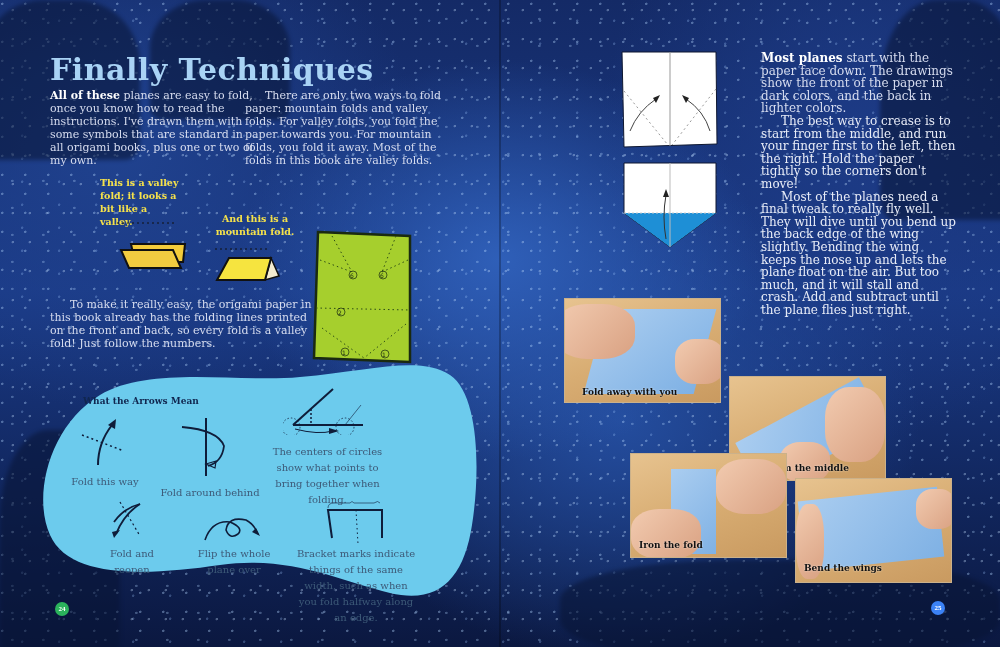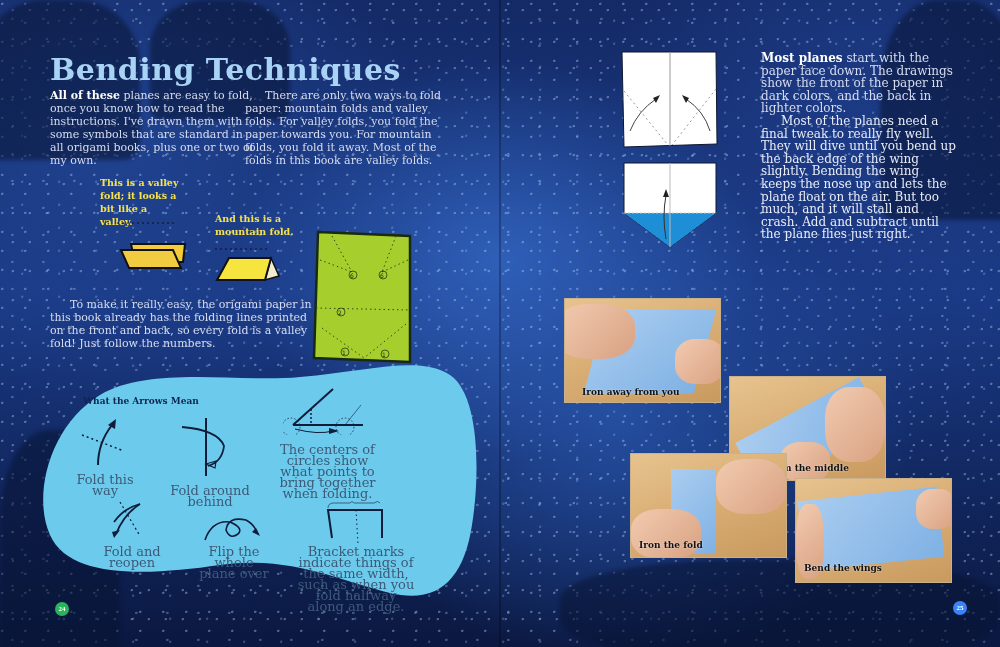--- a/index.html
+++ b/index.html
@@ -26,21 +26,21 @@
   .title{position:absolute;left:50px;top:52px;font-family:"DejaVu Serif",serif;font-weight:bold;
     font-size:30px;color:#a9d3f5;letter-spacing:.5px;margin:0;}
   .para{position:absolute;color:#d6dcef;font-size:11px;line-height:13px;margin:0;}
   .para b{color:#fff;}
   .indent{text-indent:20px;display:block;}
 
   .yellow-note{position:absolute;color:#f6e24a;font-weight:bold;font-size:9.5px;line-height:13px;}
 
   .blob{position:absolute;left:40px;top:355px;width:440px;height:245px;}
   .arrows-heading{position:absolute;left:83px;top:396px;font-weight:bold;font-size:9px;color:#10264f;}
-  .cap{position:absolute;color:#3d5a78;font-size:13px;line-height:11px;text-align:center;}
+  .cap{position:absolute;color:#3d5a78;font-size:10px;line-height:16px;text-align:center;}
 
   .page-num{position:absolute;width:14px;height:14px;border-radius:50%;color:#fff;
     font-family:Liberation Serif, serif;font-size:7px;font-weight:bold;display:flex;align-items:center;justify-content:center;}
 
   .photo{position:absolute;border:1px solid #cbb18a;overflow:hidden;
     background:linear-gradient(160deg,#e7c38f 0%,#d8ad73 50%,#c99a60 100%);}
   .photo .caption{position:absolute;font-weight:bold;font-size:9px;color:#111;white-space:nowrap;
     text-shadow:0 0 2px rgba(255,255,255,.7);}
   .paper{position:absolute;background:linear-gradient(135deg,#aacdf0,#7fb1e4);}
   .hand{position:absolute;background:linear-gradient(135deg,#f2cbb0,#d9a182);border-radius:40%;}
@@ -49,32 +49,32 @@
 <body>
 
 <div class="stars"></div>
 <div class="tree" style="left:-20px;top:0;width:160px;height:160px;"></div>
 <div class="tree" style="left:150px;top:0;width:140px;height:120px;"></div>
 <div class="tree" style="left:880px;top:0;width:140px;height:220px;"></div>
 <div class="tree" style="left:0;top:430px;width:120px;height:230px;"></div>
 <div class="tree" style="left:560px;top:560px;width:440px;height:100px;border-radius:40%;"></div>
 <div class="spine"></div>
 
-<h1 class="title">Bending Techniques</h1>
+<h1 class="title">Finally Techniques</h1>
 
 <p class="para" style="left:50px;top:89px;width:205px;">
   <b>All of these</b><span> planes are easy to fold, once you know how to read the instructions. I've drawn them with some symbols that are standard in all origami books, plus one or two of my own.</span>
 </p>
 
 <p class="para" style="left:245px;top:89px;width:210px;">
   <span class="indent">There are only two ways to fold paper: mountain folds and valley folds. For valley folds, you fold the paper towards you. For mountain folds, you fold it away. Most of the folds in this book are valley folds.</span>
 </p>
 
 <div class="yellow-note" style="left:100px;top:176px;width:80px;">This is a valley fold; it looks a bit like a valley.</div>
-<div class="yellow-note" style="left:215px;top:212px;width:80px;">And this is a mountain fold.</div>
+<div class="yellow-note" style="left:215px;top:212px;width:80px;text-align:center;">And this is a mountain fold.</div>
 
 <svg style="position:absolute;left:115px;top:220px;" width="80" height="50">
   <line x1="2" y1="3" x2="60" y2="3" stroke="#111" stroke-dasharray="2,3" stroke-width="1.2"></line>
   <polygon points="16,24 70,24 68,42 20,42" fill="#f4cc3b" stroke="#111" stroke-width="2"></polygon>
   <polygon points="6,30 58,30 66,48 14,48" fill="#f2cc40" stroke="#111" stroke-width="2"></polygon>
 </svg>
 <svg style="position:absolute;left:213px;top:246px;" width="90" height="40">
   <line x1="2" y1="3" x2="55" y2="3" stroke="#111" stroke-dasharray="2,3" stroke-width="1.2"></line>
   <polygon points="58,12 66,30 52,34" fill="#f4ecd0" stroke="#111" stroke-width="1.5"></polygon>
   <polygon points="16,12 58,12 52,34 4,34" fill="#f6e43f" stroke="#111" stroke-width="2"></polygon>
@@ -175,28 +175,29 @@
   <polygon points="6,114 98,114 98,164 52,198 6,164" fill="#fff" stroke="#0e1730" stroke-width="1"></polygon>
   <polygon points="6,164 98,164 52,198" fill="#1e8fd6"></polygon>
   <line x1="6" y1="164" x2="98" y2="164" stroke="#ccc" stroke-dasharray="2,2"></line>
   <line x1="52" y1="114" x2="52" y2="198" stroke="#bbb" stroke-width="1"></line>
   <path d="M48,190 Q44,168 48,146" stroke="#333" fill="none" stroke-width="1"></path>
   <polygon points="45,148 48,140 51,148" fill="#222"></polygon>
 </svg>
 
 <div class="para" style="left:761px;top:52px;width:196px;font-size:12px;line-height:12.6px;">
   <span><b>Most planes</b><span> start with the paper face down. The drawings show the front of the paper in dark colors, and the back in lighter colors.</span></span>
+  <span class="indent" style="color:#e8ecf7;">The best way to crease is to start from the middle, and run your finger first to the left, then the right. Hold the paper tightly so the corners don't move!</span>
   <span class="indent" style="color:#e8ecf7;">Most of the planes need a final tweak to really fly well. They will dive until you bend up the back edge of the wing slightly. Bending the wing keeps the nose up and lets the plane float on the air. But too much, and it will stall and crash. Add and subtract until the plane flies just right.</span>
 </div>
 
 <div class="photo" style="left:564px;top:298px;width:155px;height:103px;">
   <div class="paper" style="left:30px;top:10px;width:110px;height:85px;transform:skewX(-15deg);"></div>
   <div class="hand" style="left:-10px;top:5px;width:80px;height:55px;"></div>
   <div class="hand" style="left:110px;top:40px;width:50px;height:45px;"></div>
-  <div class="caption" style="left:17px;top:88px;">Iron away from you</div>
+  <div class="caption" style="left:17px;top:88px;">Fold away with you</div>
 </div>
 
 <div class="photo" style="left:729px;top:337px;width:155px;height:103px;margin-top:39px;">
   <div class="paper" style="left:10px;top:30px;width:140px;height:55px;transform:rotate(-28deg);"></div>
   <div class="hand" style="left:95px;top:10px;width:60px;height:75px;"></div>
   <div class="hand" style="left:50px;top:65px;width:50px;height:40px;"></div>
   <div class="caption" style="left:0px;top:86px;">Crease from the middle</div>
 </div>
 
 <div class="photo" style="left:630px;top:453px;width:155px;height:103px;">
@@ -206,13 +207,13 @@
   <div class="caption" style="left:8px;top:86px;">Iron the fold</div>
 </div>
 
 <div class="photo" style="left:795px;top:478px;width:155px;height:103px;">
   <div class="paper" style="left:5px;top:15px;width:140px;height:70px;transform:rotate(-6deg);"></div>
   <div class="hand" style="left:0px;top:25px;width:28px;height:75px;"></div>
   <div class="hand" style="left:120px;top:10px;width:40px;height:40px;"></div>
   <div class="caption" style="left:8px;top:84px;">Bend the wings</div>
 </div>
 
-<div class="page-num" style="left:953px;top:601px;background:#3b82f6;">25</div>
+<div class="page-num" style="left:931px;top:601px;background:#3b82f6;">25</div>
 
 </body></html>

